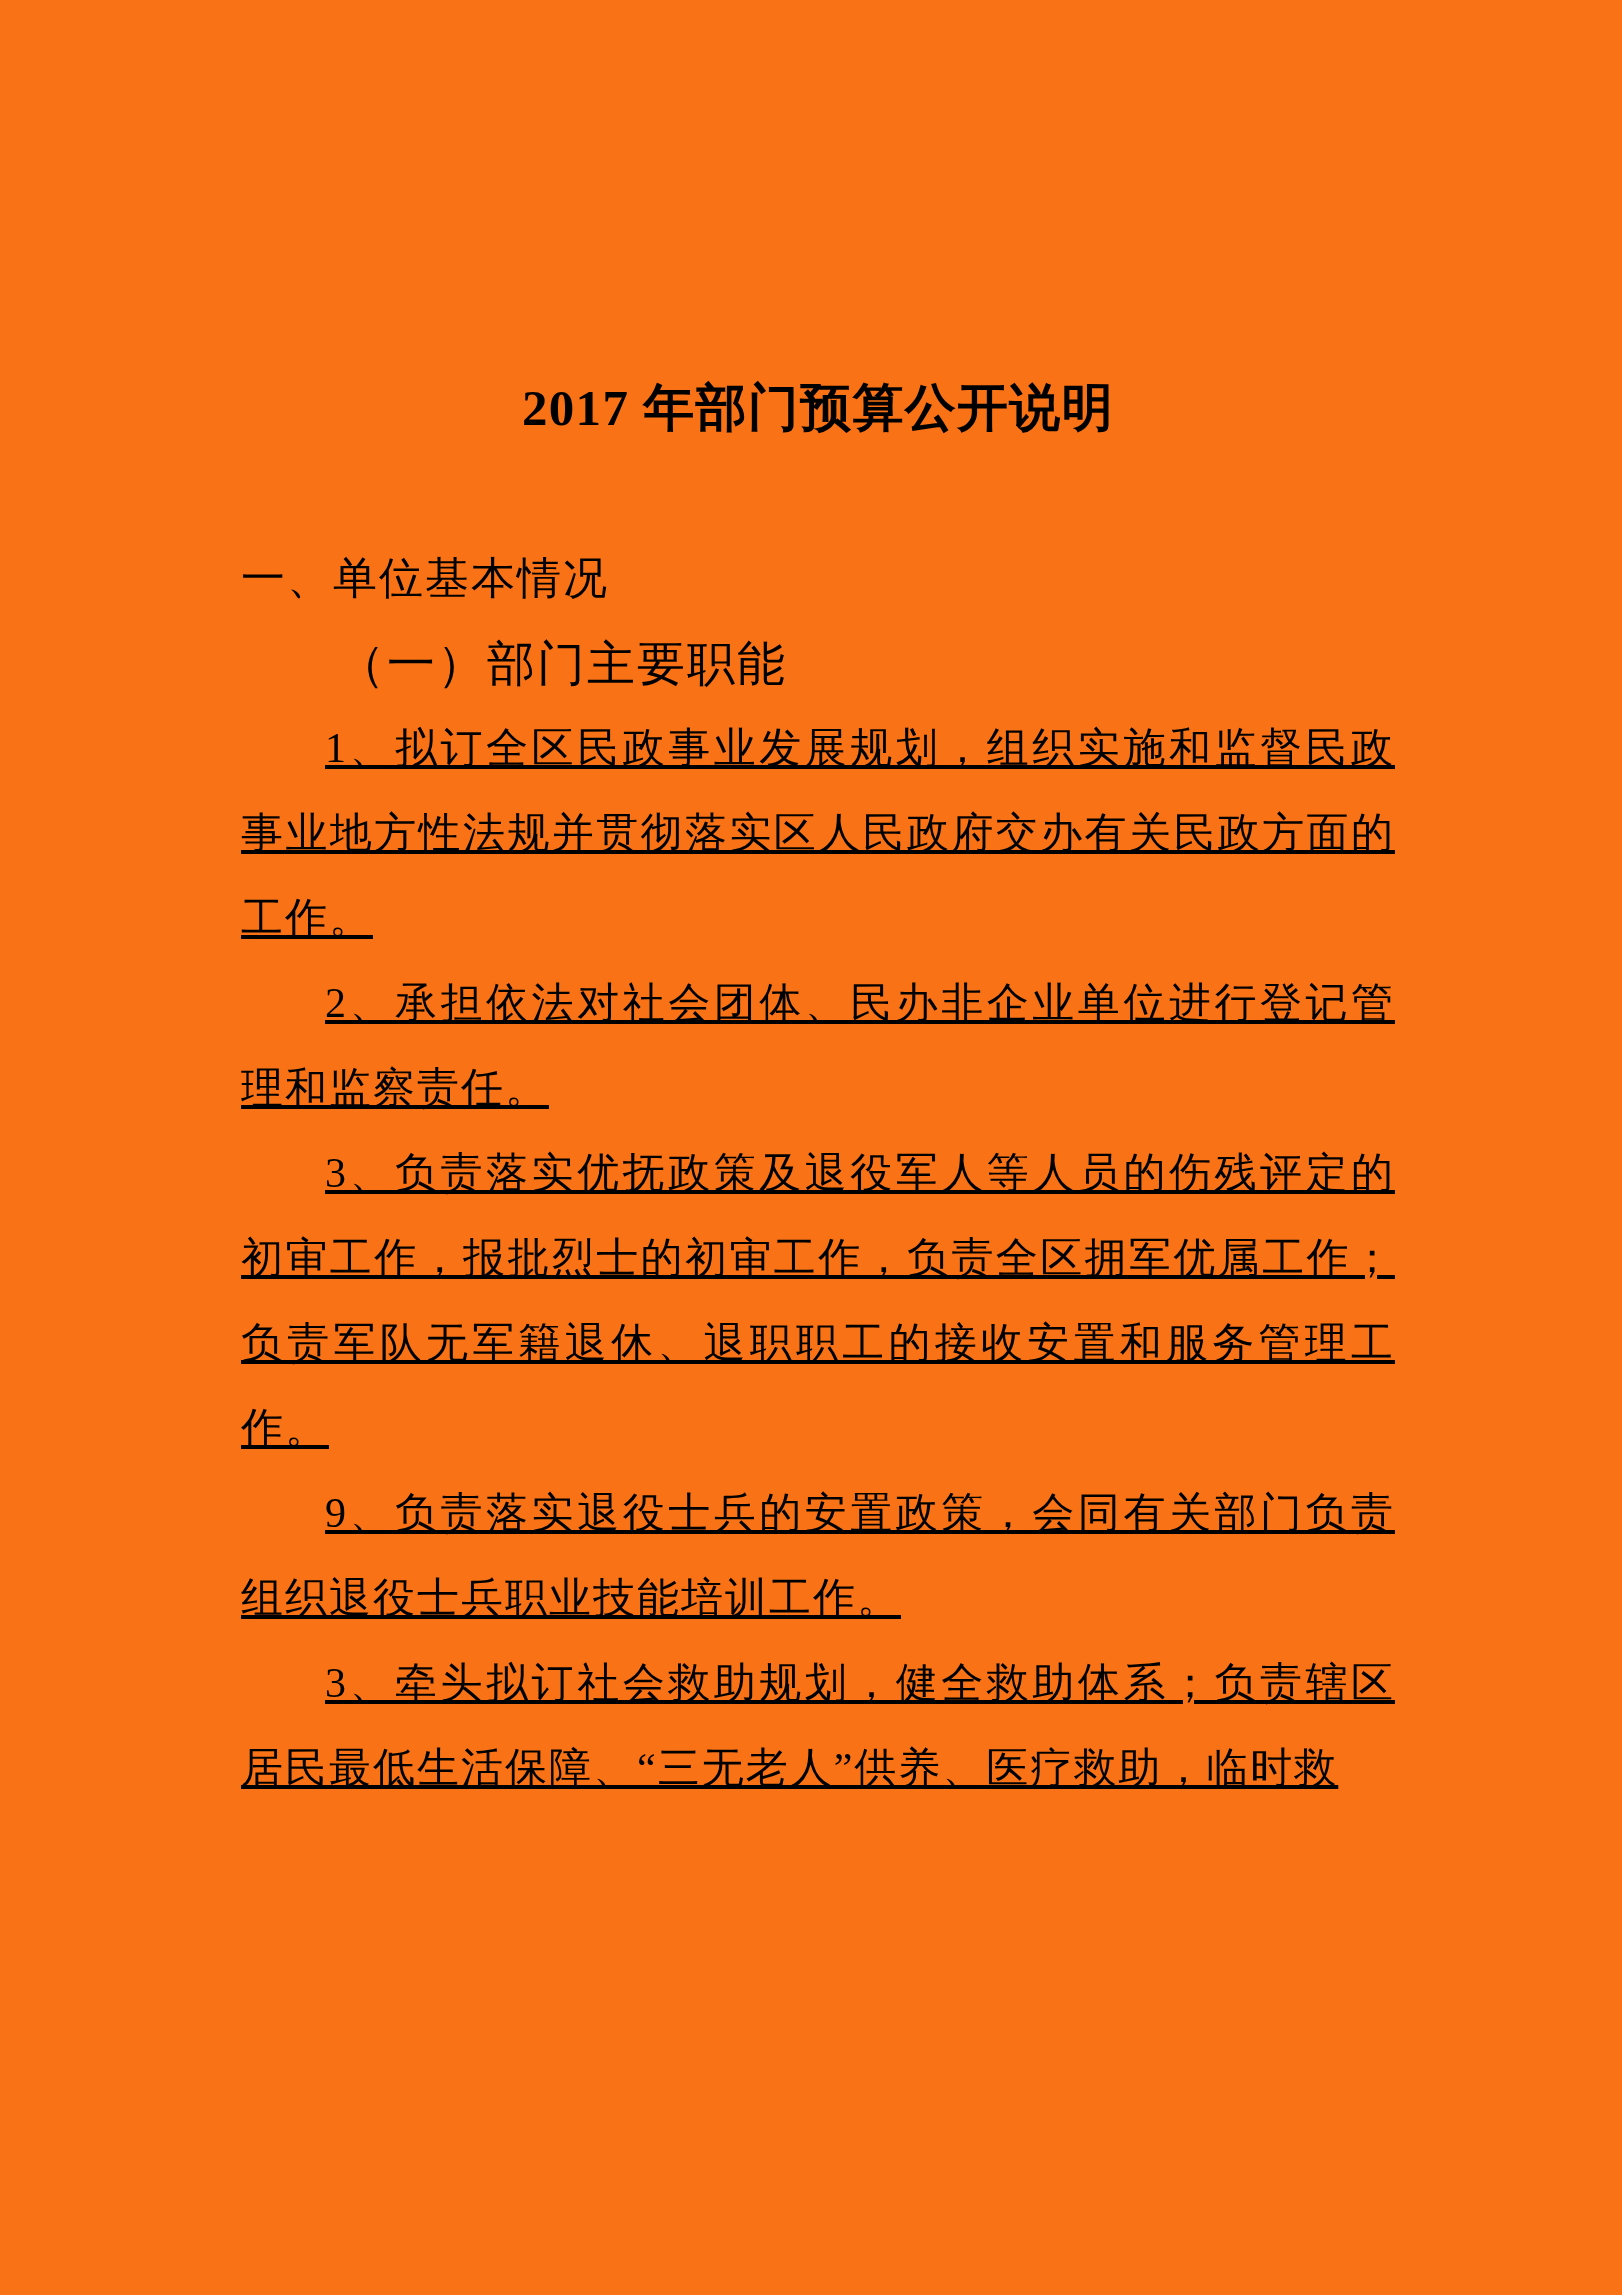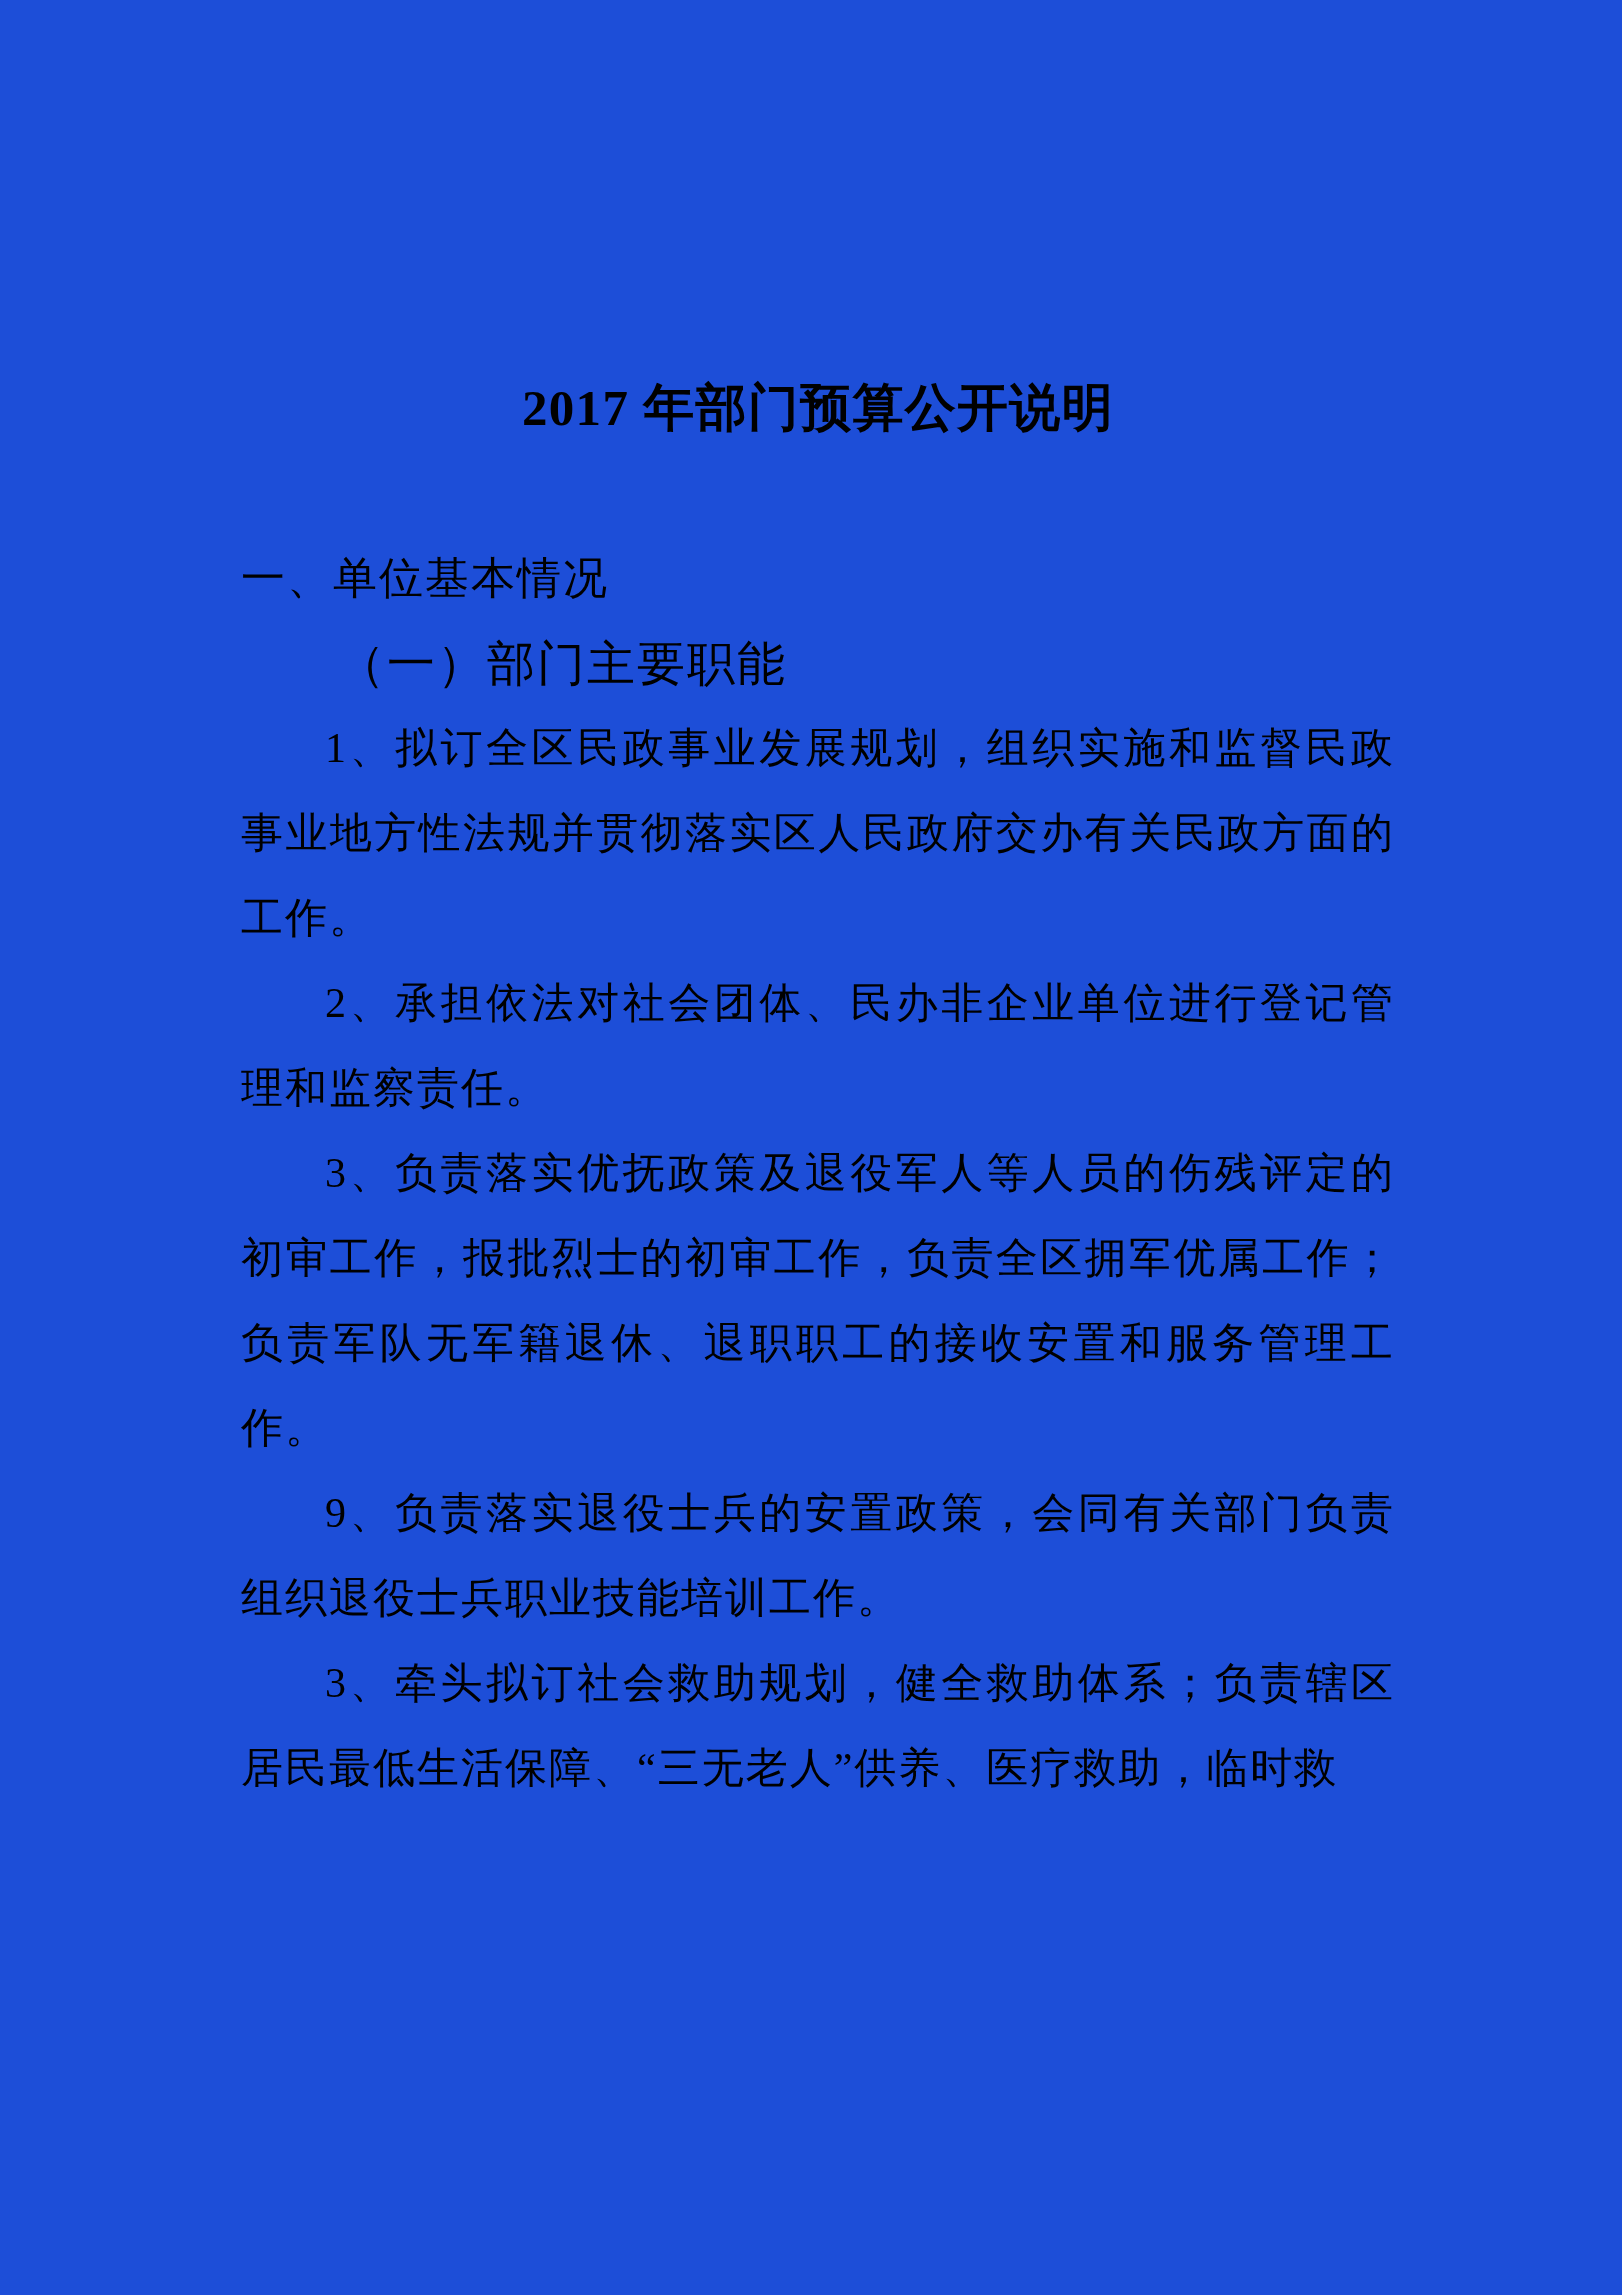--- a/index.html
+++ b/index.html
@@ -12,21 +12,21 @@
     background: #ffffff;
     color: #000000;
     font-family: "Liberation Serif", "DejaVu Serif", serif;
     overflow: hidden;
   }
   .page {
     box-sizing: border-box;
     width: 1623px;
     height: 2295px;
     padding: 366px 228px 0 241px;
-    background: #1d4ed8;
+    background: #f97316;
   }
   .doc-title {
     font-size: 51px;
     font-weight: bold;
     line-height: 85px;
     text-align: center;
     letter-spacing: 1.3px;
     white-space: nowrap;
   }
   .doc-body {
@@ -45,20 +45,21 @@
   }
   .doc-body .heading-2 {
     text-indent: 2em;
     margin: 0;
     font-weight: normal;
     font-size: 48px;
   }
   .doc-body p.body-para {
     margin: 0;
     text-indent: 2em;
+    text-decoration: underline;
   }
 </style>
 </head>
 <body>
 
 <div class="page">
 
   <div class="doc-title">2017 年部门预算公开说明</div>
 
   <div class="doc-body">

